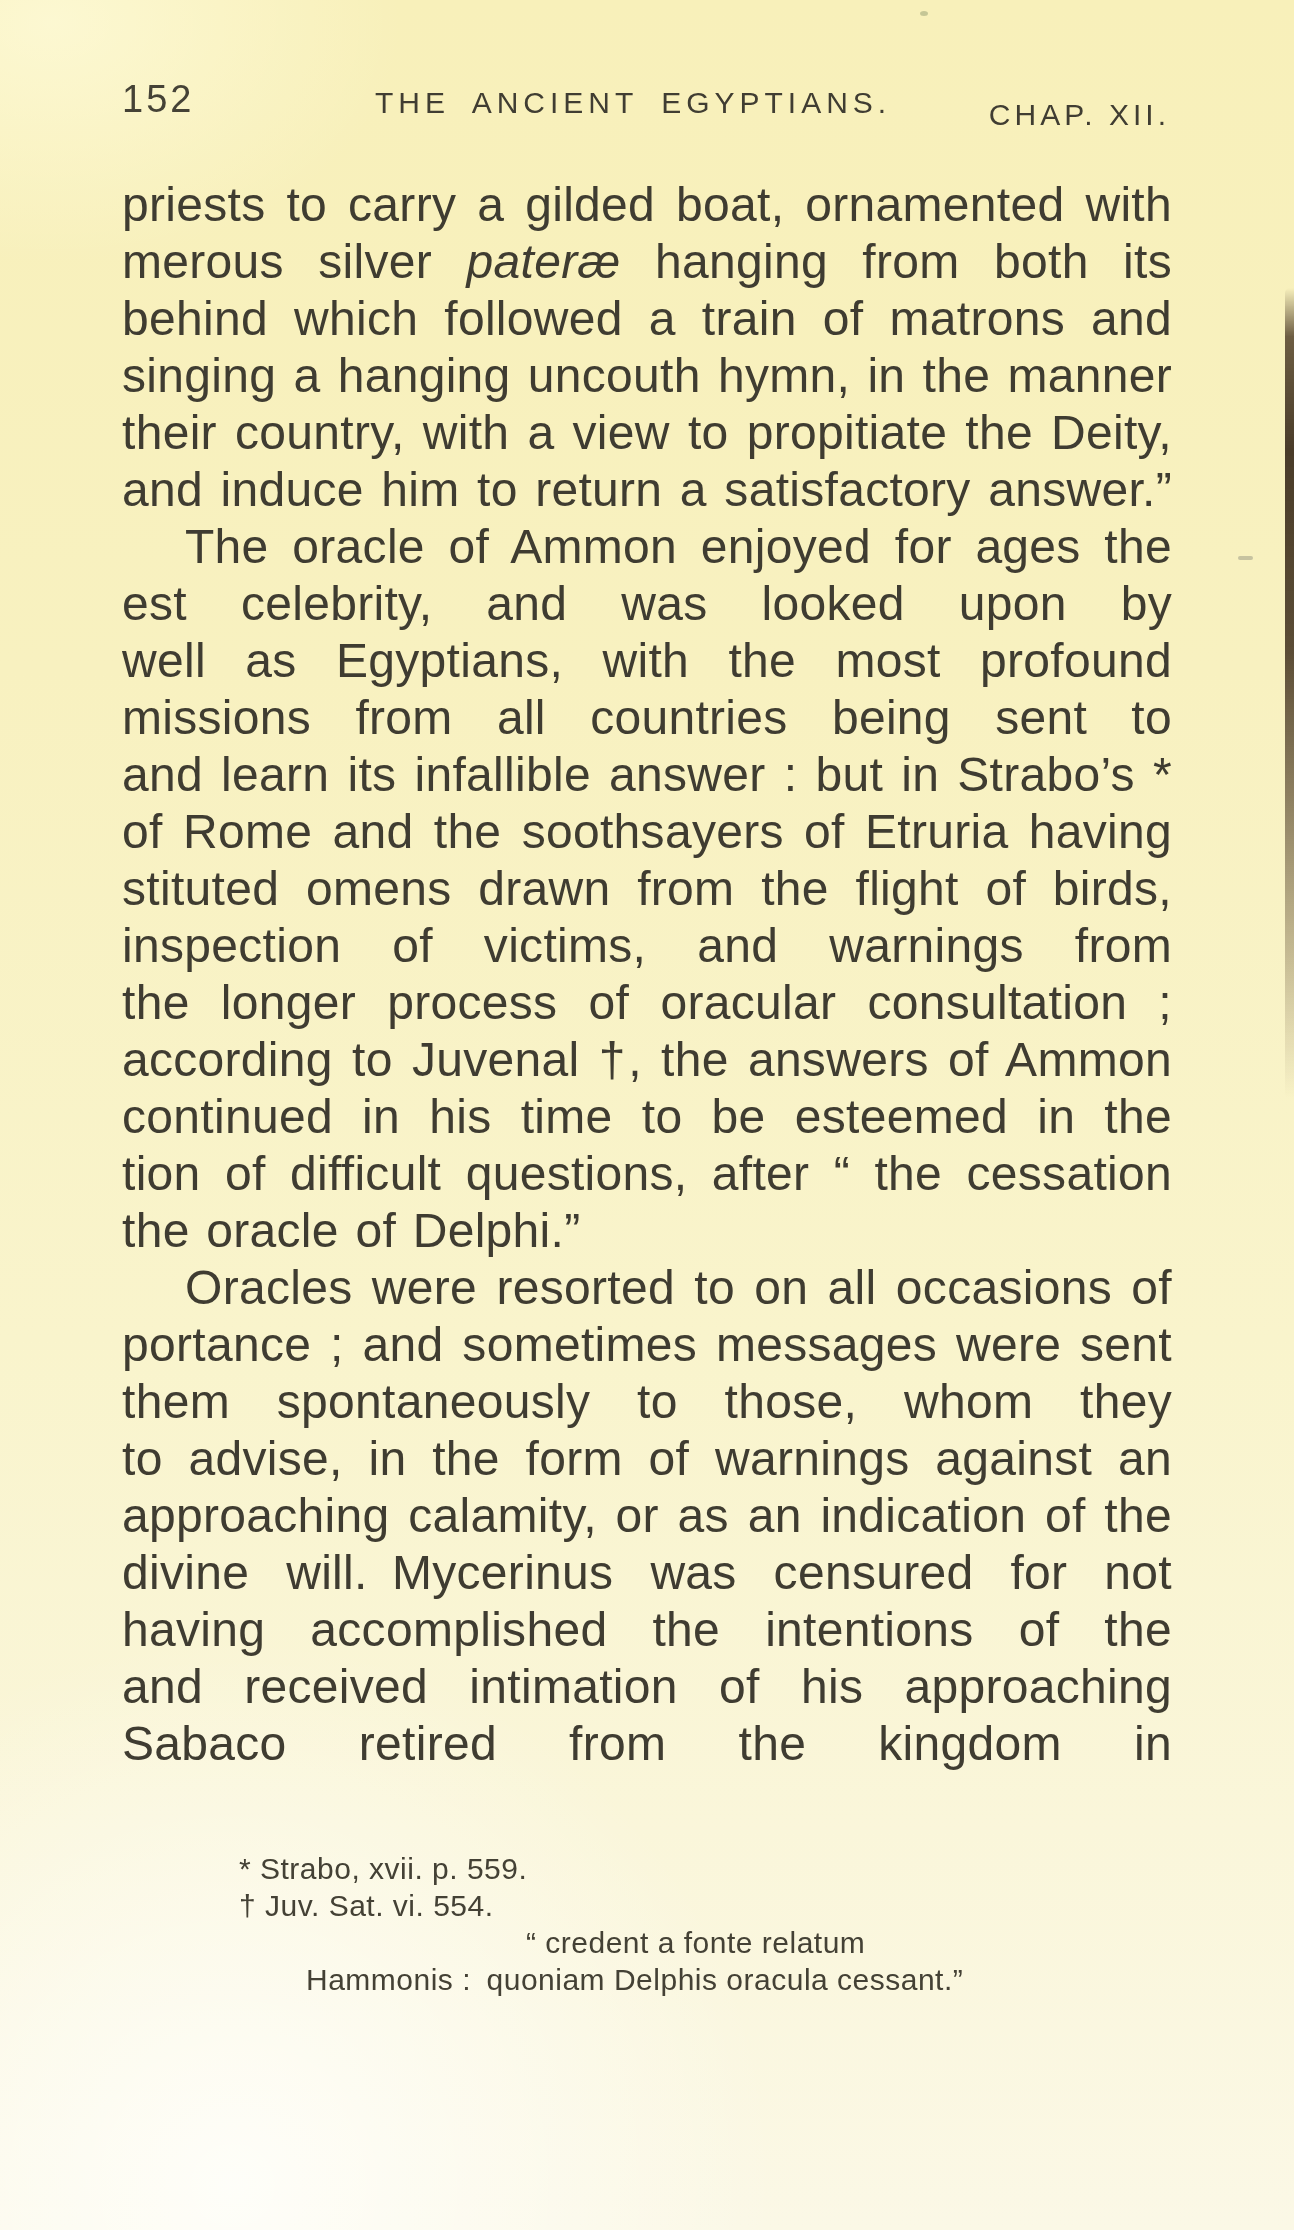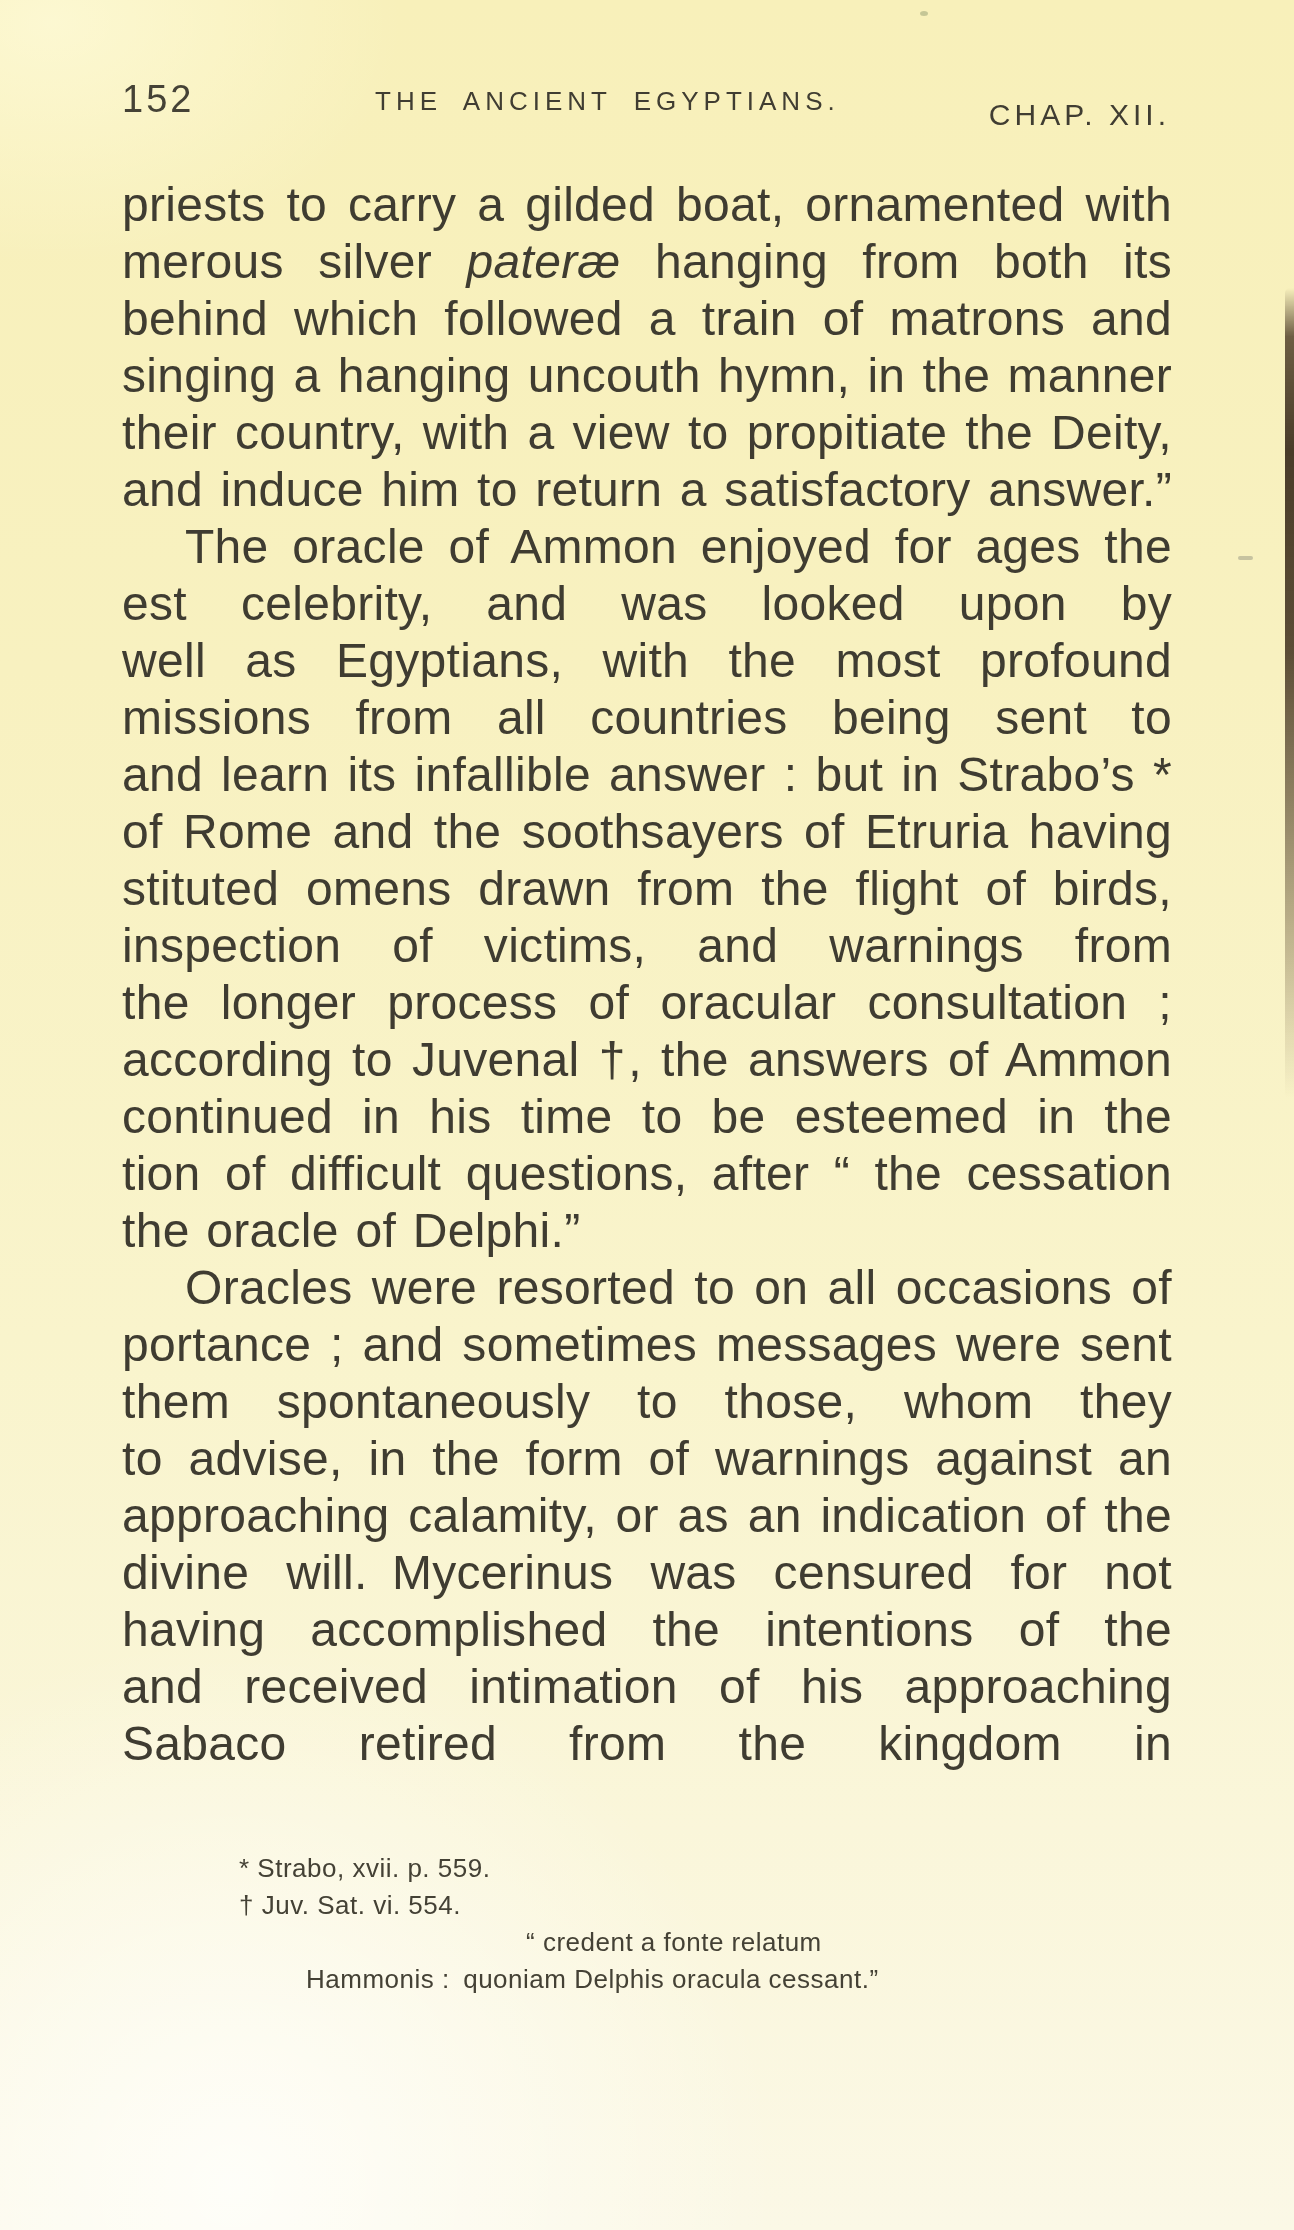--- a/index.html
+++ b/index.html
@@ -10,35 +10,35 @@
     background:
       radial-gradient(ellipse 60% 35% at 18% 98%, rgba(255,255,252,.85), rgba(255,255,252,0) 70%),
       radial-gradient(ellipse 45% 18% at 4% 1%, rgba(255,253,225,.6), rgba(255,253,225,0) 60%),
       linear-gradient(180deg,#f8f0ba 0%,#f8f1c0 30%,#f9f4cc 60%,#faf6da 82%,#fbf8e6 100%);
     font-family:Liberation Sans, sans-serif;
     color:#3f3c31;
   }
   
   .running-head{position:absolute;top:86px;left:122px;right:124px;height:44px;}
   .pagenum{position:absolute;left:0;top:-8px;font-size:38px;letter-spacing:3px;color:#454236;}
-  .head-title{position:absolute;left:253px;top:0;font-size:26px;letter-spacing:5px;word-spacing:10px;color:#403d32;}
+  .head-title{position:absolute;left:253px;top:0;font-size:30px;letter-spacing:5px;word-spacing:10px;color:#403d32;}
   .head-chap{position:absolute;right:0;top:12px;font-size:30px;letter-spacing:4px;color:#403d32;}
   
   .body-text{position:absolute;top:176px;left:122px;width:1050px;}
   .line{
     height:57px;line-height:57px;font-size:48px;
     letter-spacing:.3px;word-spacing:3px;
     overflow:hidden;text-align:left;
   }
   .line.just{text-align:justify;text-align-last:justify;}
   .line.just::after{content:"";display:inline-block;width:100%;height:0;}
   .line.indent{text-indent:63px;}
   .it{font-style:italic;}
   
-  .footnotes{position:absolute;top:1850px;left:122px;width:1080px;font-size:26px;color:#444135;}
+  .footnotes{position:absolute;top:1850px;left:122px;width:1080px;font-size:30px;color:#444135;}
   .fn{line-height:37px;letter-spacing:.5px;white-space:nowrap;}
   .fn-l{margin-left:117px;}
   .fn-i1{margin-left:404px;}
   .fn-i2{margin-left:184px;}
   
   .stain-right{
     position:absolute;right:0;top:288px;width:9px;height:810px;
     background:linear-gradient(180deg,
       rgba(74,56,36,0) 0%,
       rgba(74,56,36,.8) 6%,

